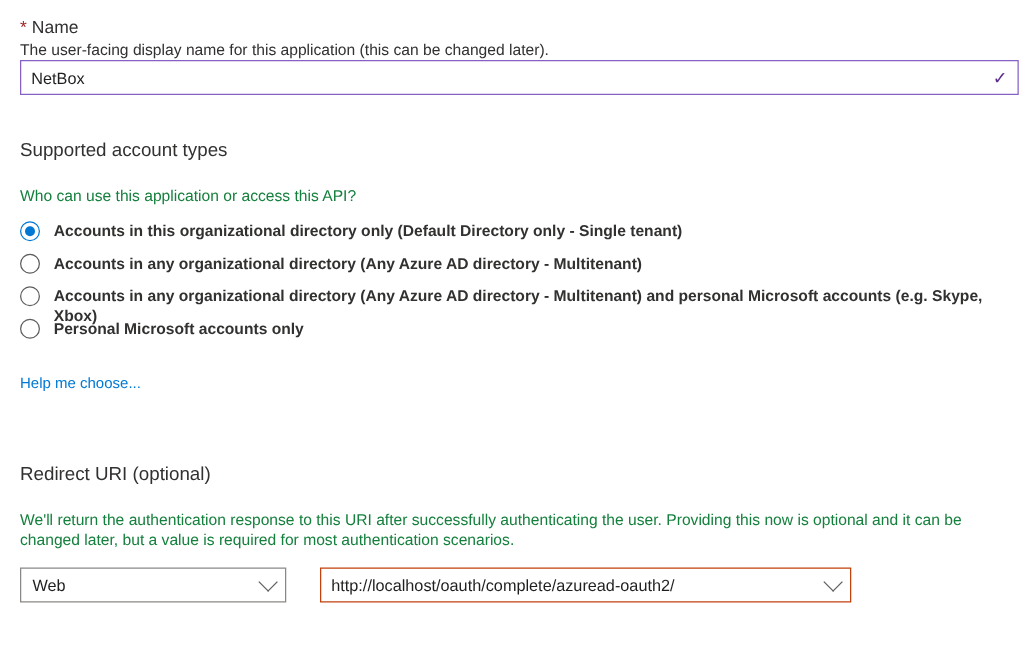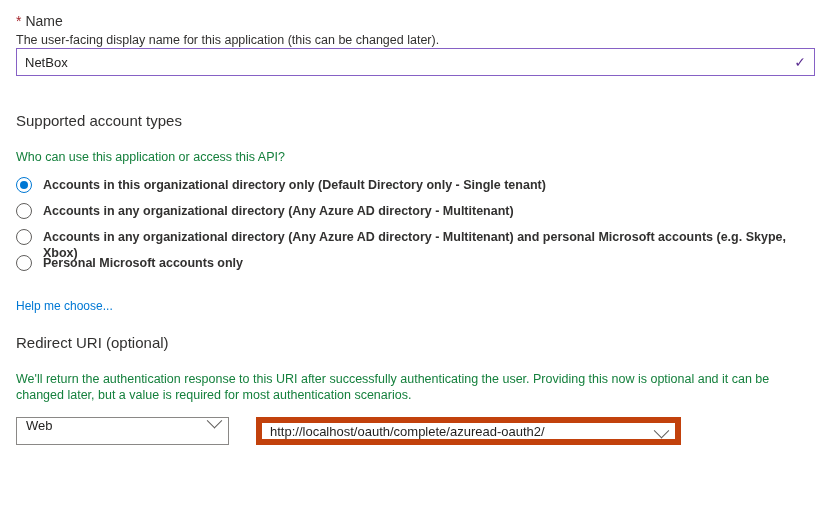--- a/index.html
+++ b/index.html
@@ -134,40 +134,40 @@
     display: inline-block;
     margin-top: 18px;
     color: #0078d4;
     font-size: 12px;
     text-decoration: none;
     cursor: pointer;
   }
 
   
   .redirect-title {
-    margin-top: 20px;
+    margin-top: 57px;
   }
   .redirect-desc {
     margin-top: 18px;
     max-width: 790px;
   }
 
   .redirect-row {
     margin-top: 14px;
     display: flex;
     align-items: center;
   }
   .dropdown {
     width: 213px;
     height: 28px;
     box-sizing: border-box;
     border: 1px solid #8a8886;
     background: #ffffff;
     display: flex;
-    align-items: flex-start;
+    align-items: center;
     justify-content: space-between;
     padding: 0 8px 0 9px;
     cursor: pointer;
   }
   .dropdown .value {
     font-size: 13px;
     color: #201f1e;
   }
   .chev {
     width: 10px;
@@ -175,24 +175,24 @@
     border-right: 1.4px solid #605e5c;
     border-bottom: 1.4px solid #605e5c;
     transform: rotate(45deg) translate(-2px, -2px);
     flex: 0 0 auto;
   }
   .uri-box {
     margin-left: 27px;
     width: 425px;
     height: 28px;
     box-sizing: border-box;
-    border: 6px solid #c2410c;
-    background: #ffffff;
-    display: flex;
-    align-items: flex-end;
+    border: 1px solid #c2410c;
+    background: #ffffff;
+    display: flex;
+    align-items: center;
     padding: 0 8px 0 8px;
   }
   .uri-box input {
     border: 0;
     outline: 0;
     flex: 1 1 auto;
     font-family: "Liberation Sans", sans-serif;
     font-size: 13px;
     color: #201f1e;
     background: transparent;

